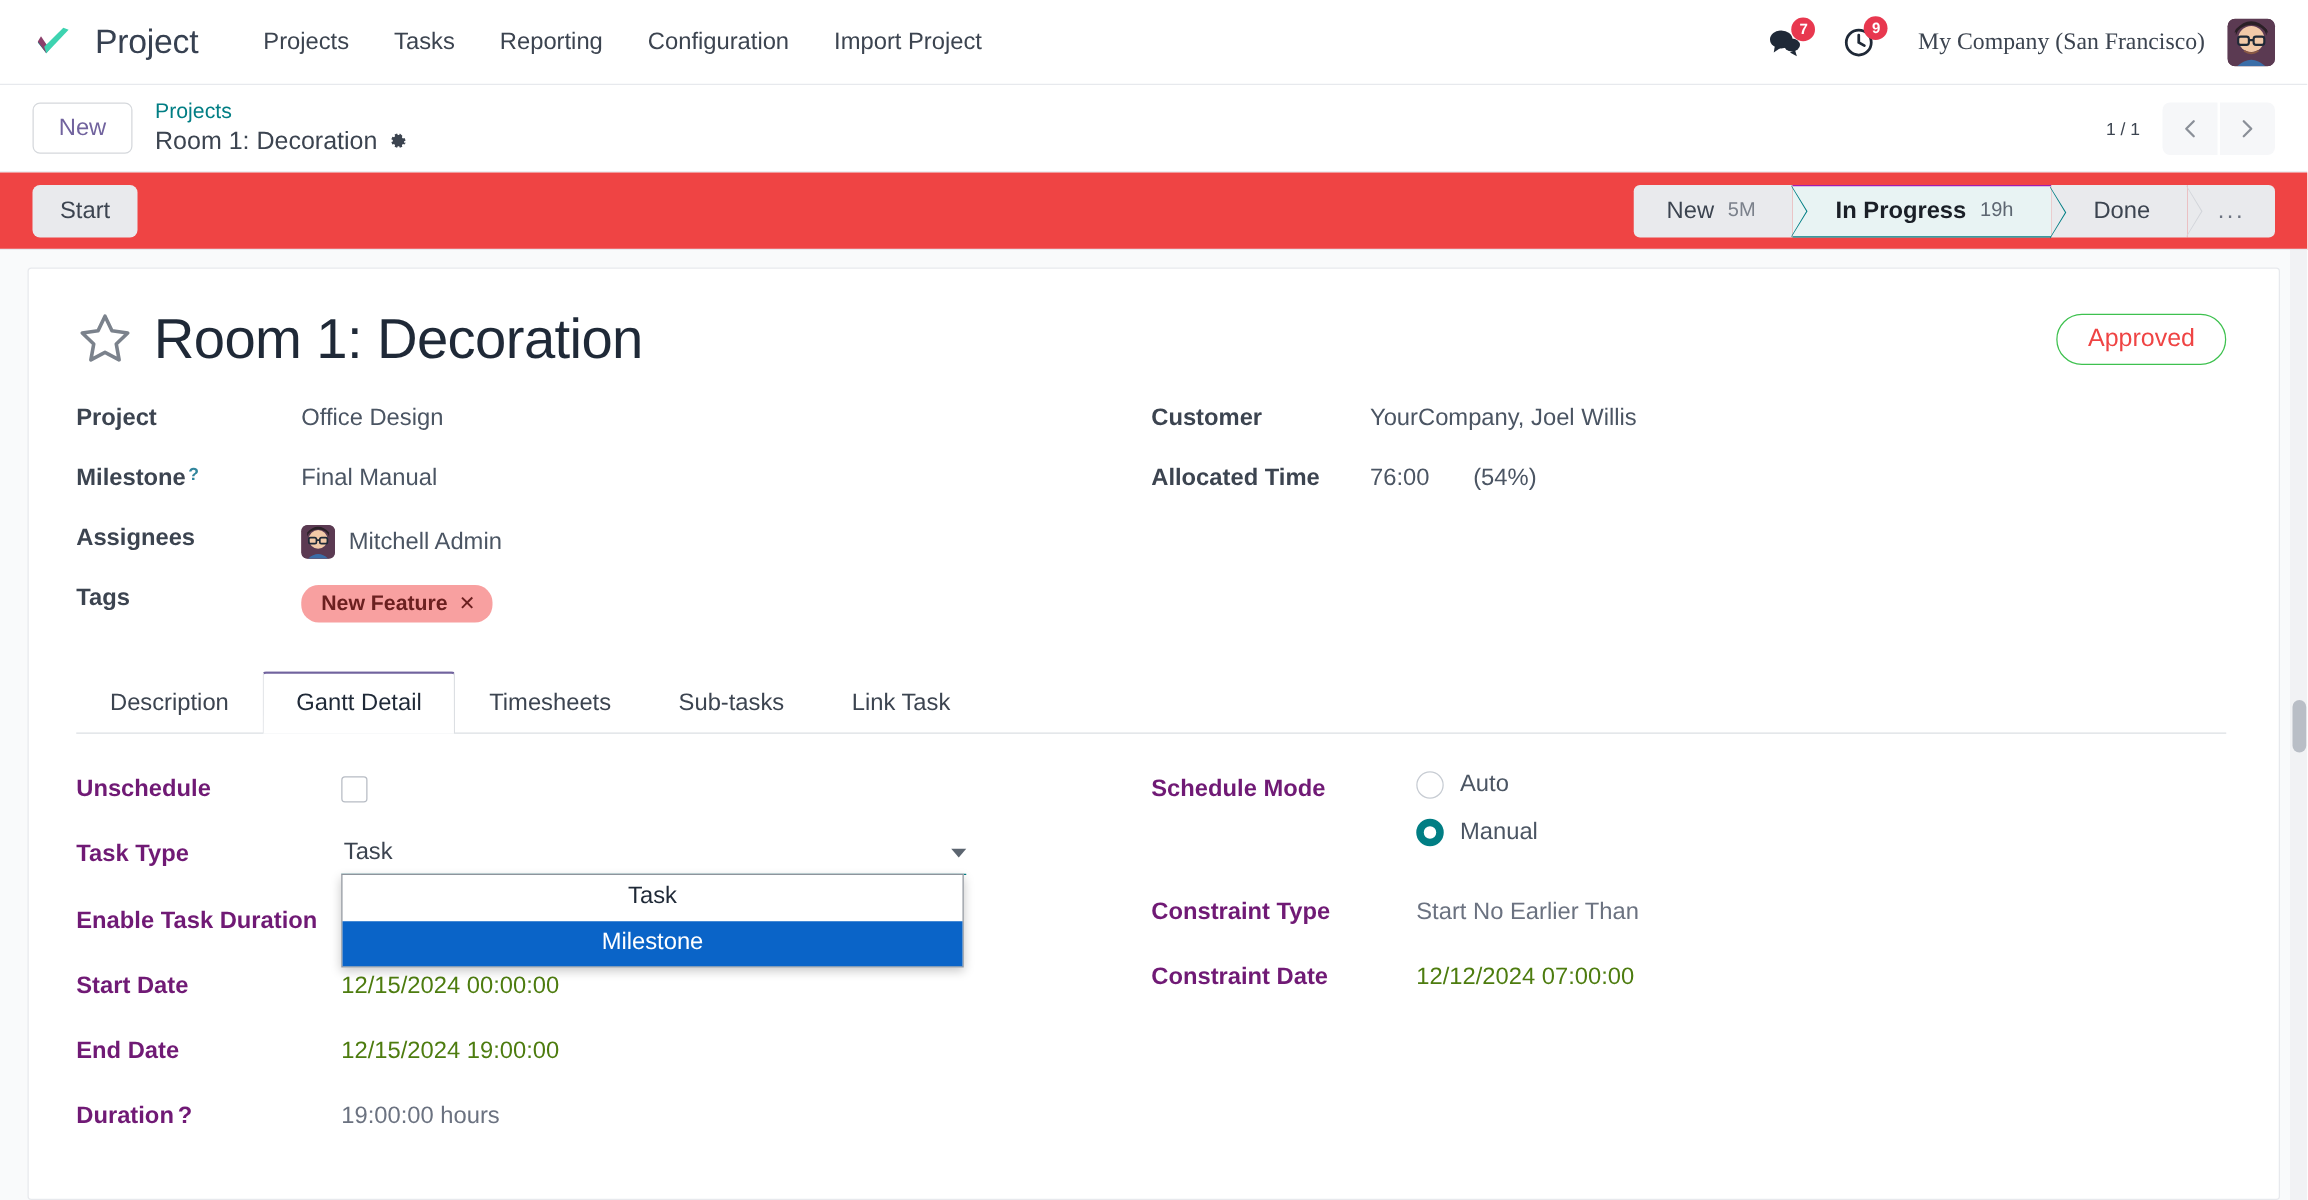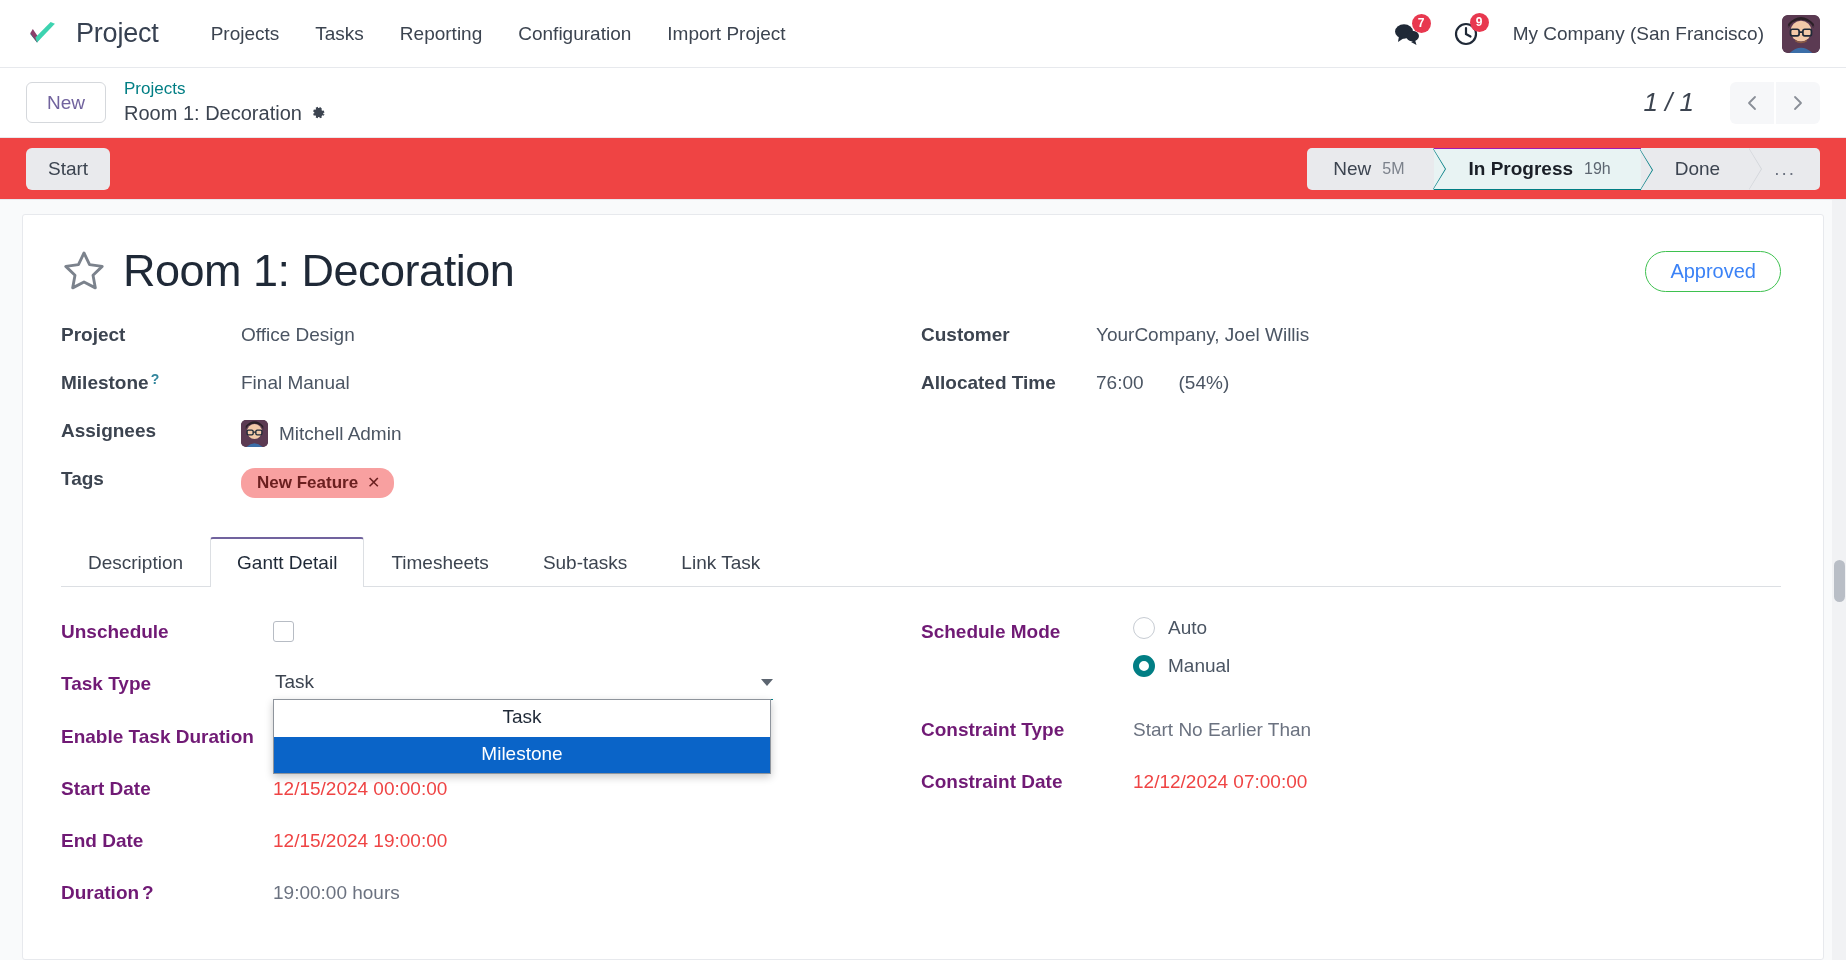--- a/index.html
+++ b/index.html
@@ -43,20 +43,21 @@
     position: absolute; top: -8px; right: 6px;
     background: #e8384f; color: #fff;
     font-size: 12px; font-weight: 700;
     min-width: 19px; height: 19px; border-radius: 10px;
     display: flex; align-items: center; justify-content: center;
     padding: 0 5px;
   }
   .company-name {
     font-size: 19px; color: #3c4450; padding: 0 18px; cursor: pointer;
     white-space: nowrap;
+    font-family: Liberation Serif, serif;
   }
   .avatar-top {
     width: 38px; height: 38px; border-radius: 6px; overflow: hidden;
     background: #5c3b52; cursor: pointer; flex: none;
   }
 
   
   .control-panel {
     height: 70px; display: flex; align-items: center;
     padding: 0 26px; background: #ffffff;
@@ -75,21 +76,21 @@
   }
   .bc-current {
     font-size: 20px; color: #3c4450; line-height: 1.35;
     display: flex; align-items: center; gap: 9px;
   }
   .gear-icon { width: 15px; height: 15px; cursor: pointer; }
 
   .pager {
     margin-left: auto; display: flex; align-items: center; gap: 0;
   }
-  .pager-value { font-size: 26px; color: #3c4450; margin-right: 36px; font-style: italic; }
+  .pager-value { font-size: 14px; color: #3c4450; margin-right: 18px; }
   .pager-btn {
     width: 44px; height: 42px; background: #f6f7f9;
     border: none; cursor: pointer;
     display: flex; align-items: center; justify-content: center;
     color: #8a8f98;
   }
   .pager-btn:first-of-type { border-radius: 6px 0 0 6px; }
   .pager-btn:last-of-type { border-radius: 0 6px 6px 0; margin-left: 2px; }
 
   
@@ -136,21 +137,21 @@
     padding: 30px 42px 0 38px; position: relative;
     overflow: hidden;
   }
 
   .title-row { display: flex; align-items: center; margin-bottom: 22px; }
   .star-icon { width: 46px; height: 46px; margin-right: 16px; cursor: pointer; flex:none; }
   .record-title {
     font-size: 45px; color: #1f2937; font-weight: 400; letter-spacing: -0.5px;
   }
   .approved-badge {
-    margin-left: auto; border: 1px solid #3ec14f; color: #3b82f6;
+    margin-left: auto; border: 1px solid #3ec14f; color: #ef4444;
     border-radius: 22px; font-size: 20px; padding: 8px 24px;
     background: #fff; white-space: nowrap;
   }
 
   
   .form-grid {
     display: grid; grid-template-columns: 1fr 1fr; column-gap: 0;
   }
   .col { display: flex; flex-direction: column; }
   .field-row { display: flex; align-items: flex-start; margin-bottom: 14px; min-height: 34px; }
@@ -202,21 +203,21 @@
   .cb-square {
     width: 21px; height: 21px; border: 1px solid #b7bcc4;
     border-radius: 3px; background: #fff; cursor: pointer;
     margin-top: 4px;
   }
   .pane-field { display: flex; align-items: flex-start; margin-bottom: 22px; min-height: 30px; }
   .pane-label {
     width: 212px; flex: none; font-size: 19px; font-weight: 700; color: #701a75;
     padding-top: 4px; display: flex; gap: 3px; align-items: flex-start;
   }
-  .pane-value { font-size: 19px; color: #ef4444; padding-top: 4px; }
+  .pane-value { font-size: 19px; color: #4d7c0f; padding-top: 4px; }
   .pane-value.muted { color: #6b7280; }
 
   
   .select-area { position: relative; width: 500px; text-align: center; }
   .select-box {
     width: 100%; border: none; border-bottom: 1px solid #017e84;
     font-size: 19px; color: #3c4450; background: transparent;
     padding: 2px 0 6px 2px; display: flex; align-items: center;
     cursor: pointer;
   }

